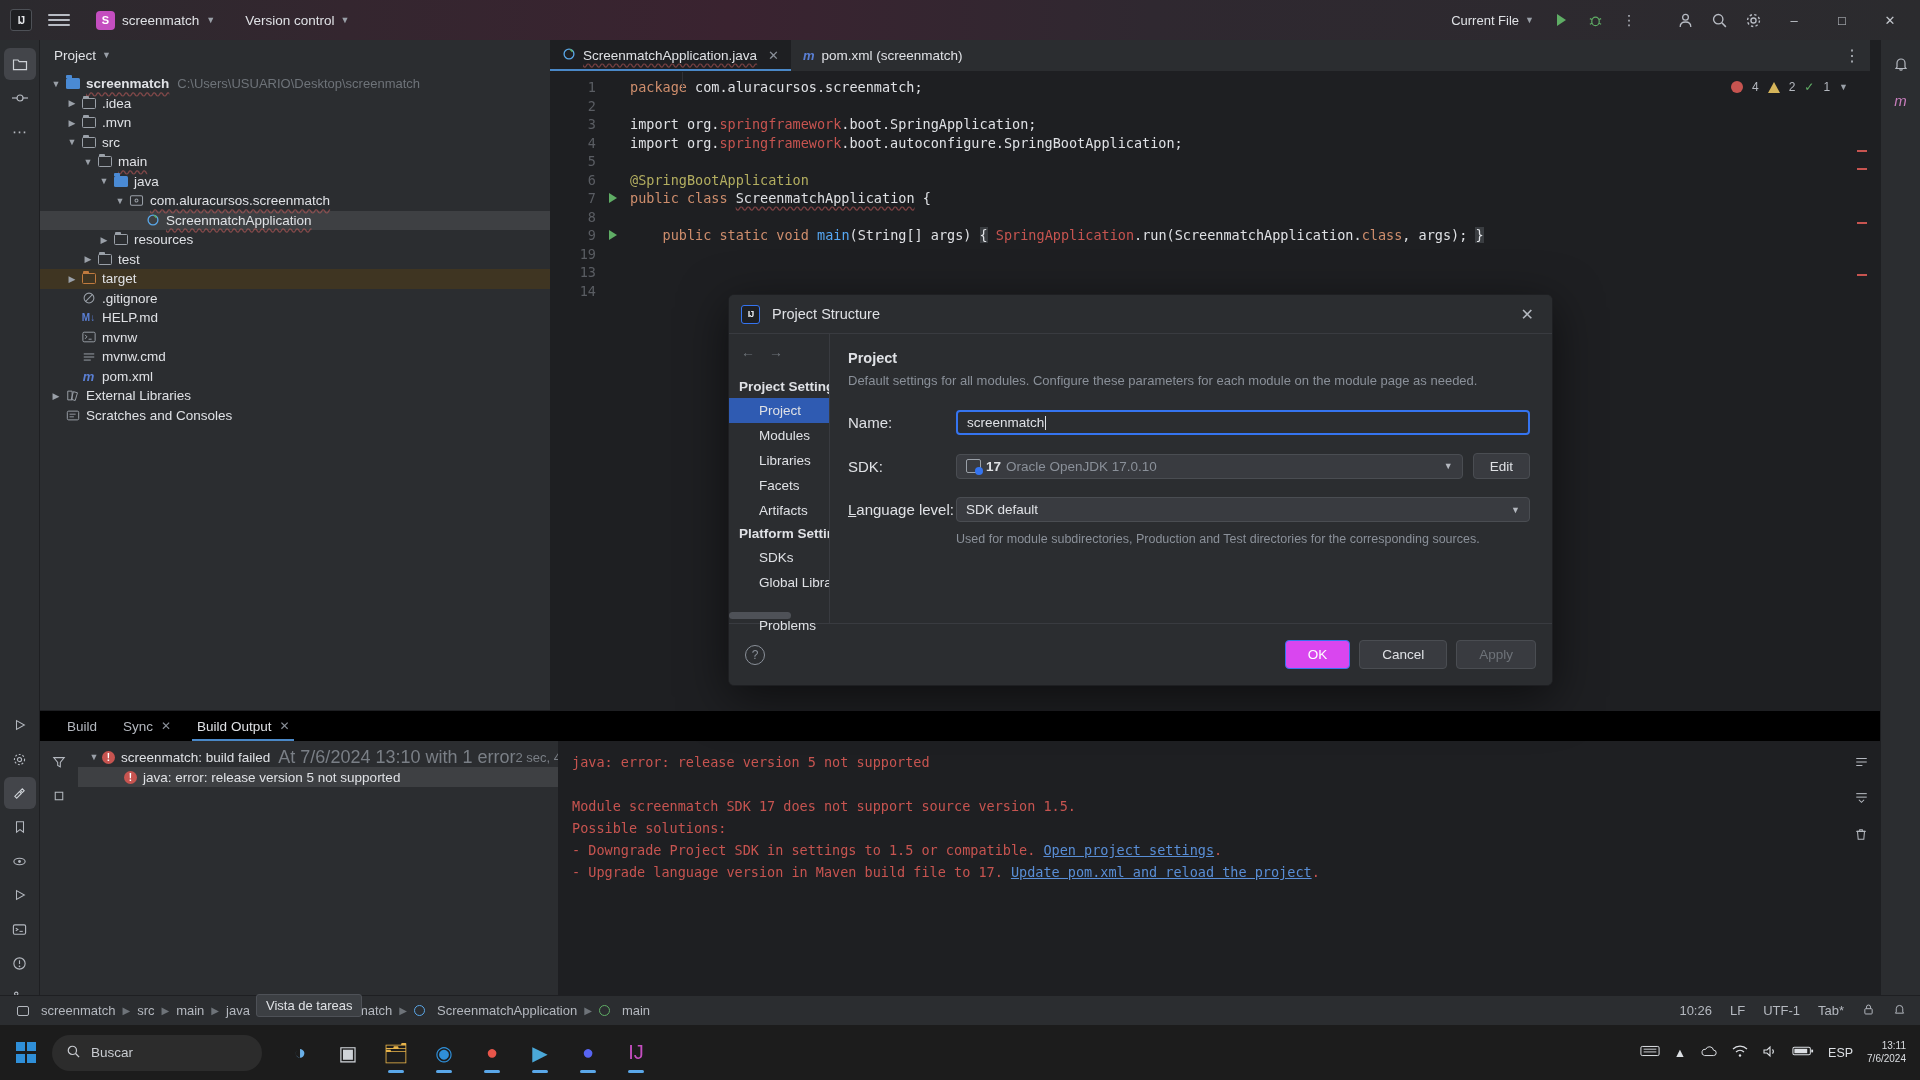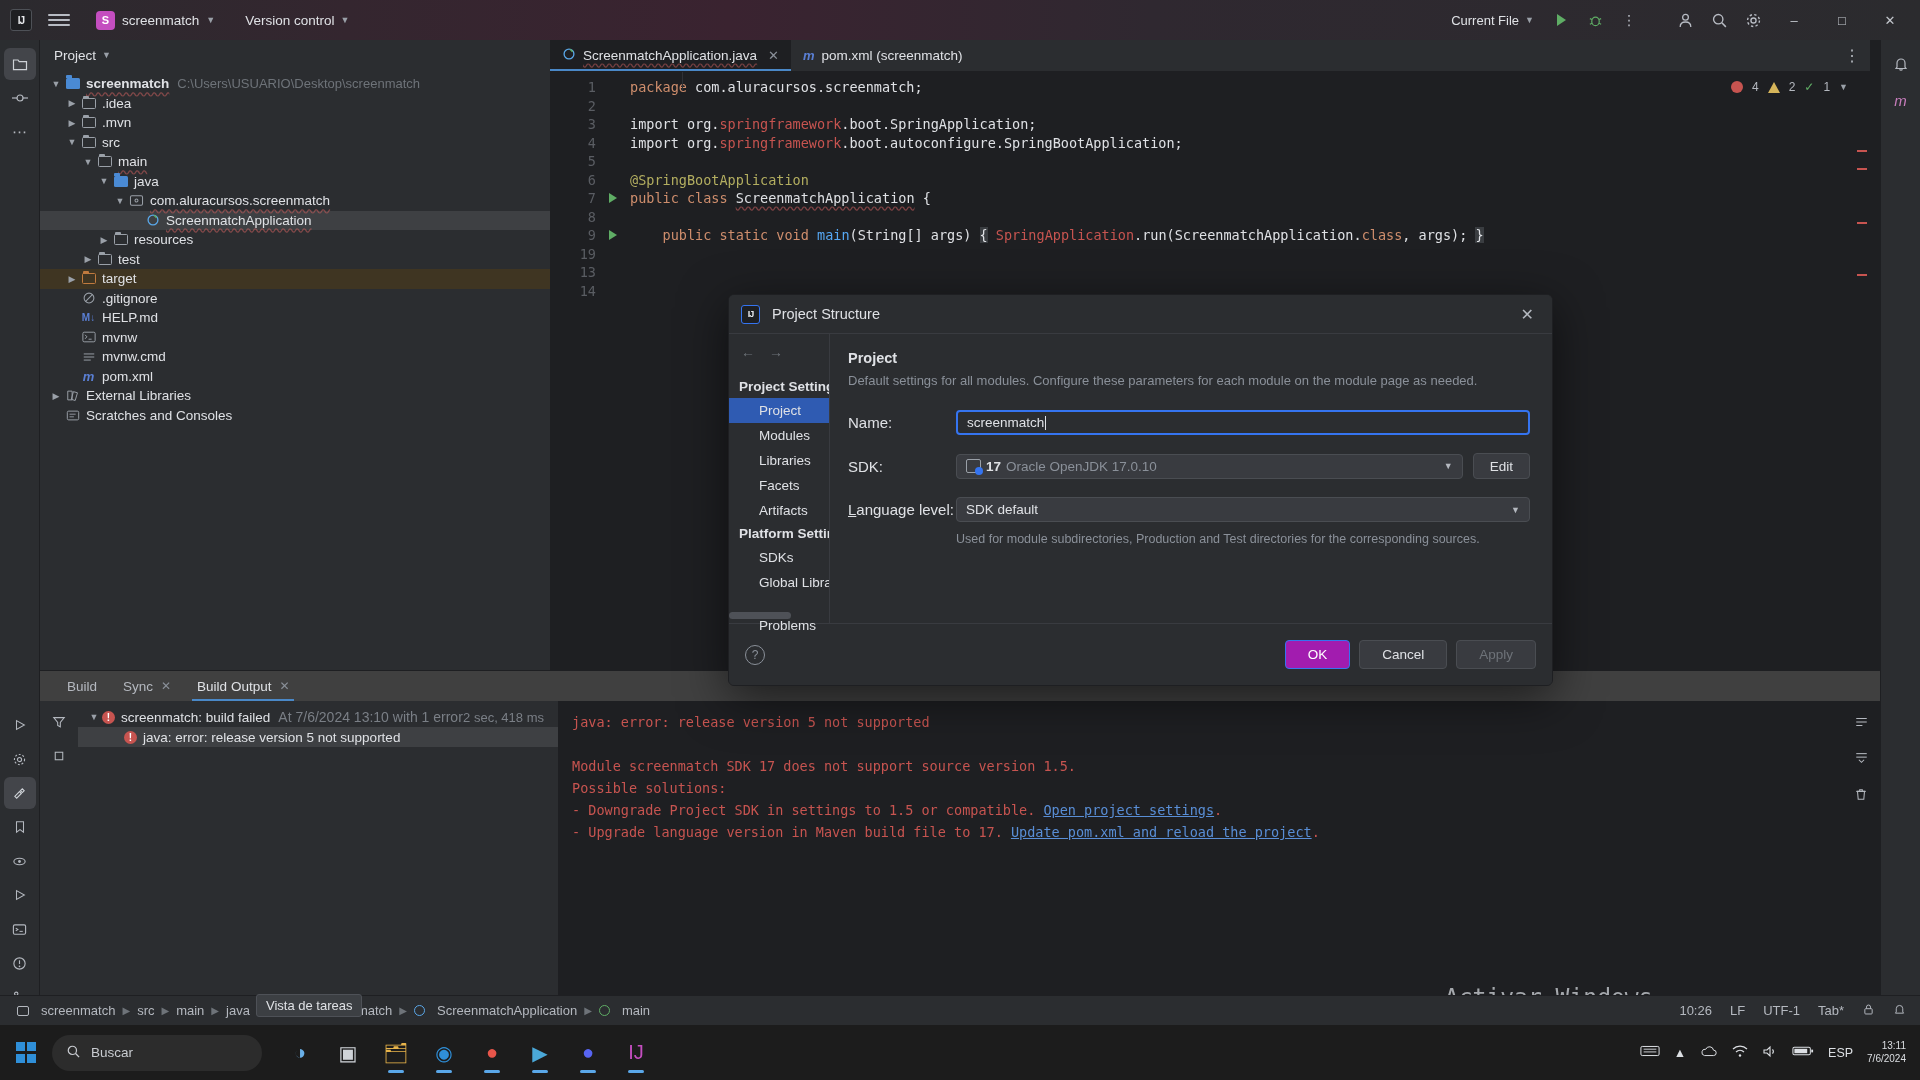--- a/index.html
+++ b/index.html
@@ -113,33 +113,33 @@
   .inspect .mk { position:absolute; right:3px; width:10px; height:2px; background:#c75450;}
   .insp-top { position:absolute; right:22px; top:40px; display:flex; align-items:center; gap:9px; font-size:12px; color:#b4b8bf;}
   .dot-red{width:12px;height:12px;border-radius:50%;background:#c75450;display:inline-block;}
   .tri-yel{width:0;height:0;border-left:6px solid transparent;border-right:6px solid transparent;border-bottom:11px solid #d6b55a;display:inline-block;}
   .chk-grn{color:#5fad65;font-size:12px;}
 
   
   .rightbar { position:absolute; top:40px; right:0; width:40px; height:985px; background:#2b2d30; border-left:1px solid #1e1f22; padding-top:8px; display:flex; flex-direction:column; align-items:center; gap:4px;}
 
   
-  .buildpanel { position:absolute; top:670px; left:40px; width:1840px; height:355px; background:#404040; border-top:1px solid #1e1f22;}
+  .buildpanel { position:absolute; top:710px; left:40px; width:1840px; height:355px; background:#000000; border-top:1px solid #1e1f22;}
   .build-tabs { height:30px; display:flex; align-items:center; gap:0; padding-left:14px; font-size:13.5px; }
   .btab { padding:0 13px; height:30px; display:flex; align-items:center; gap:8px; color:#b4b8bf; cursor:pointer; position:relative;}
   .btab.active { color:#dfe1e5; }
   .btab.active:after{content:"";position:absolute;left:8px;right:8px;bottom:0;height:2px;background:#4a88c7;}
   .build-body { display:flex; height:325px; }
   .build-mini { width:38px; background:#2b2d30; display:flex; flex-direction:column; align-items:center; padding-top:8px; gap:8px;}
   .mbtn{width:26px;height:26px;display:flex;align-items:center;justify-content:center;border-radius:5px;color:#b4b8bf;cursor:pointer;font-size:13px;}
   .build-tree { width:480px; background:#2b2d30; padding-top:6px; font-size:13.5px;}
   .brow { height:20px; display:flex; align-items:center; padding-left:8px; cursor:pointer; white-space:nowrap;}
   .brow.sel { background:#3e4043; }
   .err-circle { width:13px;height:13px;border-radius:50%;background:#c75450;color:#fff;font-size:10px;font-weight:bold;display:flex;align-items:center;justify-content:center;margin-right:6px;flex:0 0 13px;}
-  .bmeta { color:#7a7f86; margin-left:8px; font-size:14px;}
+  .bmeta { color:#7a7f86; margin-left:8px; font-size:18px;}
   .btime { margin-left:auto; color:#7a7f86; font-size:13px; padding-right:14px;}
   .build-out { flex:1; background:#1e1f22; padding:10px 0 0 14px; font-family:"DejaVu Sans Mono", monospace; font-size:13.5px; position:relative;}
   .build-out div { height:22px; line-height:22px; white-space:pre;}
   .eline { color:#c75450; }
   .lnk { color:#598ed6; text-decoration:underline; cursor:pointer;}
   .build-right { width:38px; background:#1e1f22; display:flex; flex-direction:column; align-items:center; padding-top:8px; gap:10px;}
   .watermark { position:absolute; right:60px; bottom:62px; text-align:left; color:#bdc1c6; opacity:.85;}
   .watermark .w1{font-size:23px;}
   .watermark .w2{font-size:14px;}
 
@@ -200,21 +200,21 @@
   .sdk-badge { width:15px;height:14px;border:1.4px solid #9aa0a8;border-radius:2px; margin-right:5px; position:relative;}
   .sdk-badge:after{content:"";position:absolute;right:-3px;bottom:-3px;width:8px;height:8px;border-radius:50%;background:#3574f0;}
   .fbtn { margin-left:10px; height:26px; padding:0 16px; background:#393b40; border:1px solid #4a4d52; border-radius:4px; font-size:13.5px; color:#dfe1e5; cursor:pointer; display:flex;align-items:center;}
   .fpath { flex:1; height:25px; background:#2b2d30; border:1px solid #4a4d52; border-radius:4px; display:flex; align-items:center; padding:0 8px;}
   .fold-ic { margin-left:auto; color:#b4b8bf; font-size:13px;}
   .fhint { font-size:12.5px; color:#8a9099; padding-left:108px; margin-top:-8px;}
   .dlg-foot { height:62px; display:flex; align-items:center; padding:0 16px; border-top:1px solid #393b40; background:#2b2d30;}
   .help-c { width:20px;height:20px;border-radius:50%;border:1.4px solid #8a9099;color:#8a9099;display:flex;align-items:center;justify-content:center;font-size:12px;cursor:pointer;}
   .dbtns { margin-left:auto; display:flex; gap:9px;}
   .dbtn { height:29px; padding:0 22px; border-radius:4px; font-size:13.5px; display:flex; align-items:center; cursor:pointer; border:1px solid #4a4d52; background:#393b40; color:#dfe1e5;}
-  .dbtn.primary { background:#a21caf; border-color:#3574f0; color:#fff;}
+  .dbtn.primary { background:#d946ef; border-color:#3574f0; color:#fff;}
   .dbtn.disabled { color:#6e7379; cursor:default;}
 </style>
 </head>
 <body>
 
 <div id="app">
 
   <div class="titlebar">
     <div class="ij-logo">IJ</div>
     <div class="hamburger">

